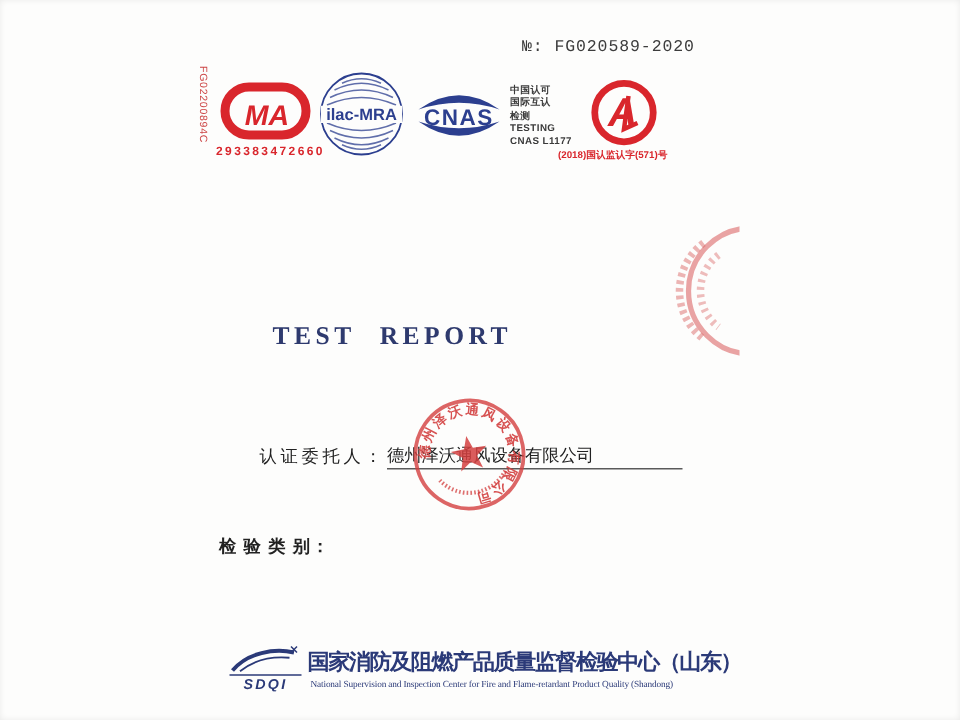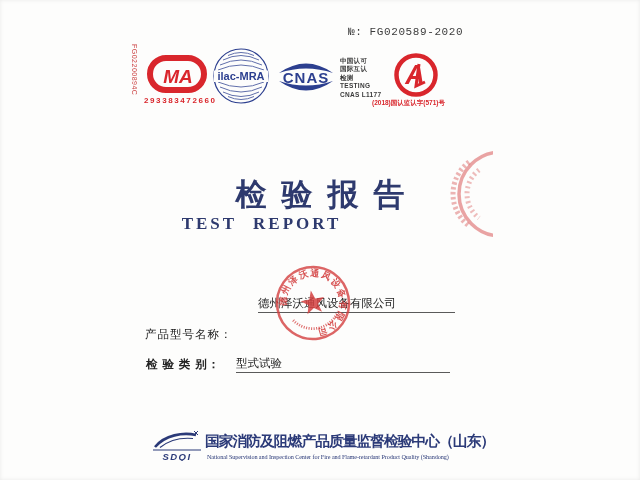--- a/index.html
+++ b/index.html
@@ -112,29 +112,27 @@
     <path d="M27,12 L24,34 L33,30" fill="none" stroke="#d9262c" stroke-width="3"></path>
   </svg>
   <div class="abs" id="cal-caption">(2018)国认监认字(571)号</div>
 
   <svg class="abs" id="partial-stamp" width="46" height="92" viewBox="0 0 46 92">
     <circle cx="54" cy="46" r="42" fill="none" stroke="rgba(216,90,90,0.55)" stroke-width="3.5"></circle>
     <path d="M22,14 A40,40 0 0 0 22,78" fill="none" stroke="rgba(216,90,90,0.45)" stroke-width="5" stroke-dasharray="2.5 2.5"></path>
     <path d="M32,22 A30,30 0 0 0 32,70" fill="none" stroke="rgba(216,90,90,0.4)" stroke-width="5" stroke-dasharray="2 3"></path>
   </svg>
 
-  <div class="abs" id="title-zh">检验报告</div>
   <div class="abs" id="title-en">TEST REPORT</div>
 
+  <div class="form-label" id="row1-label">认证委托人：</div>
   <div class="form-value" id="row1-value">德州泽沃通风设备有限公司</div>
 
-  <div class="form-label" id="row2-label">产品型号名称：</div>
 
   <div class="form-label" id="row3-label">检 验 类 别：</div>
-  <div class="form-value" id="row3-value">型式试验</div>
 
   <svg class="abs" id="company-stamp" width="90" height="90" viewBox="0 0 100 100">
     <g transform="rotate(-10 50 50)">
       <circle cx="50" cy="50" r="40" fill="none" stroke="rgba(211,63,63,0.8)" stroke-width="2.8"></circle>
       <defs>
         <path id="stamp-ring" d="M50,50 m-30,0 a30,30 0 1,1 60,0 a30,30 0 1,1 -60,0"></path>
       </defs>
       <text font-size="10" font-weight="bold" fill="rgba(211,63,63,0.9)" letter-spacing="1.8" font-family="Liberation Sans, sans-serif">
         <textPath href="#stamp-ring" startOffset="1%">德州泽沃通风设备有限公司</textPath>
       </text>

